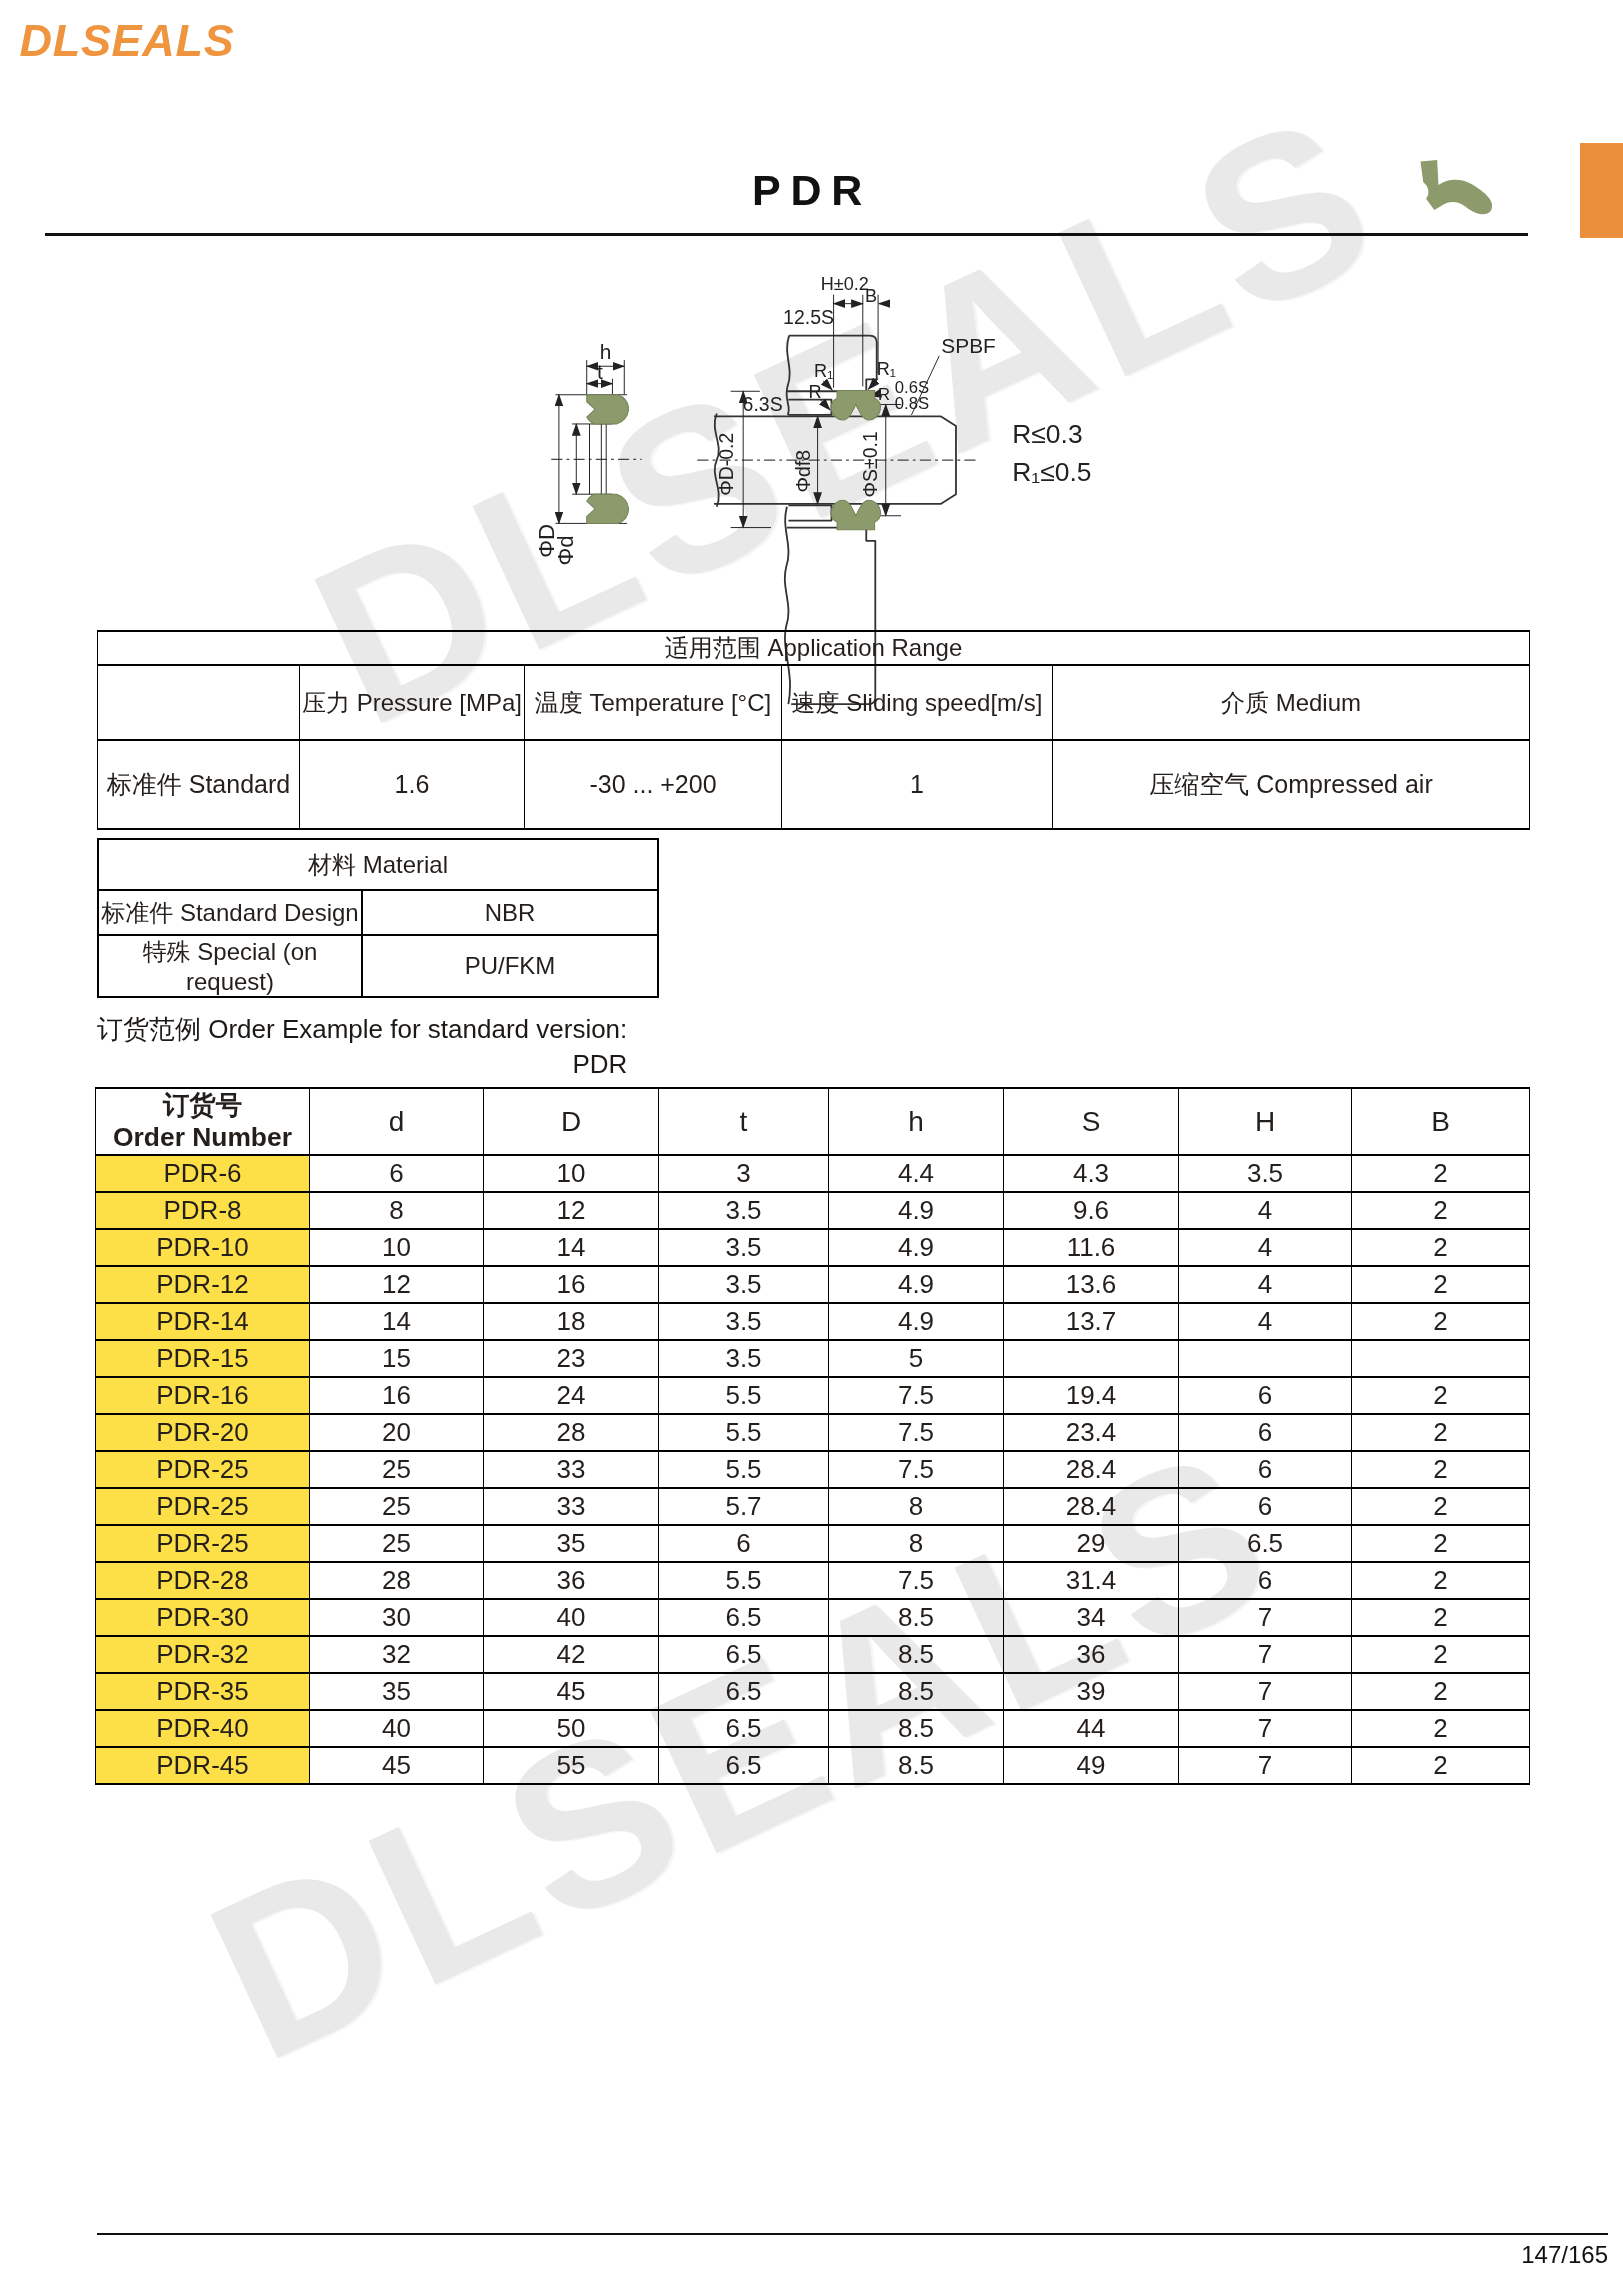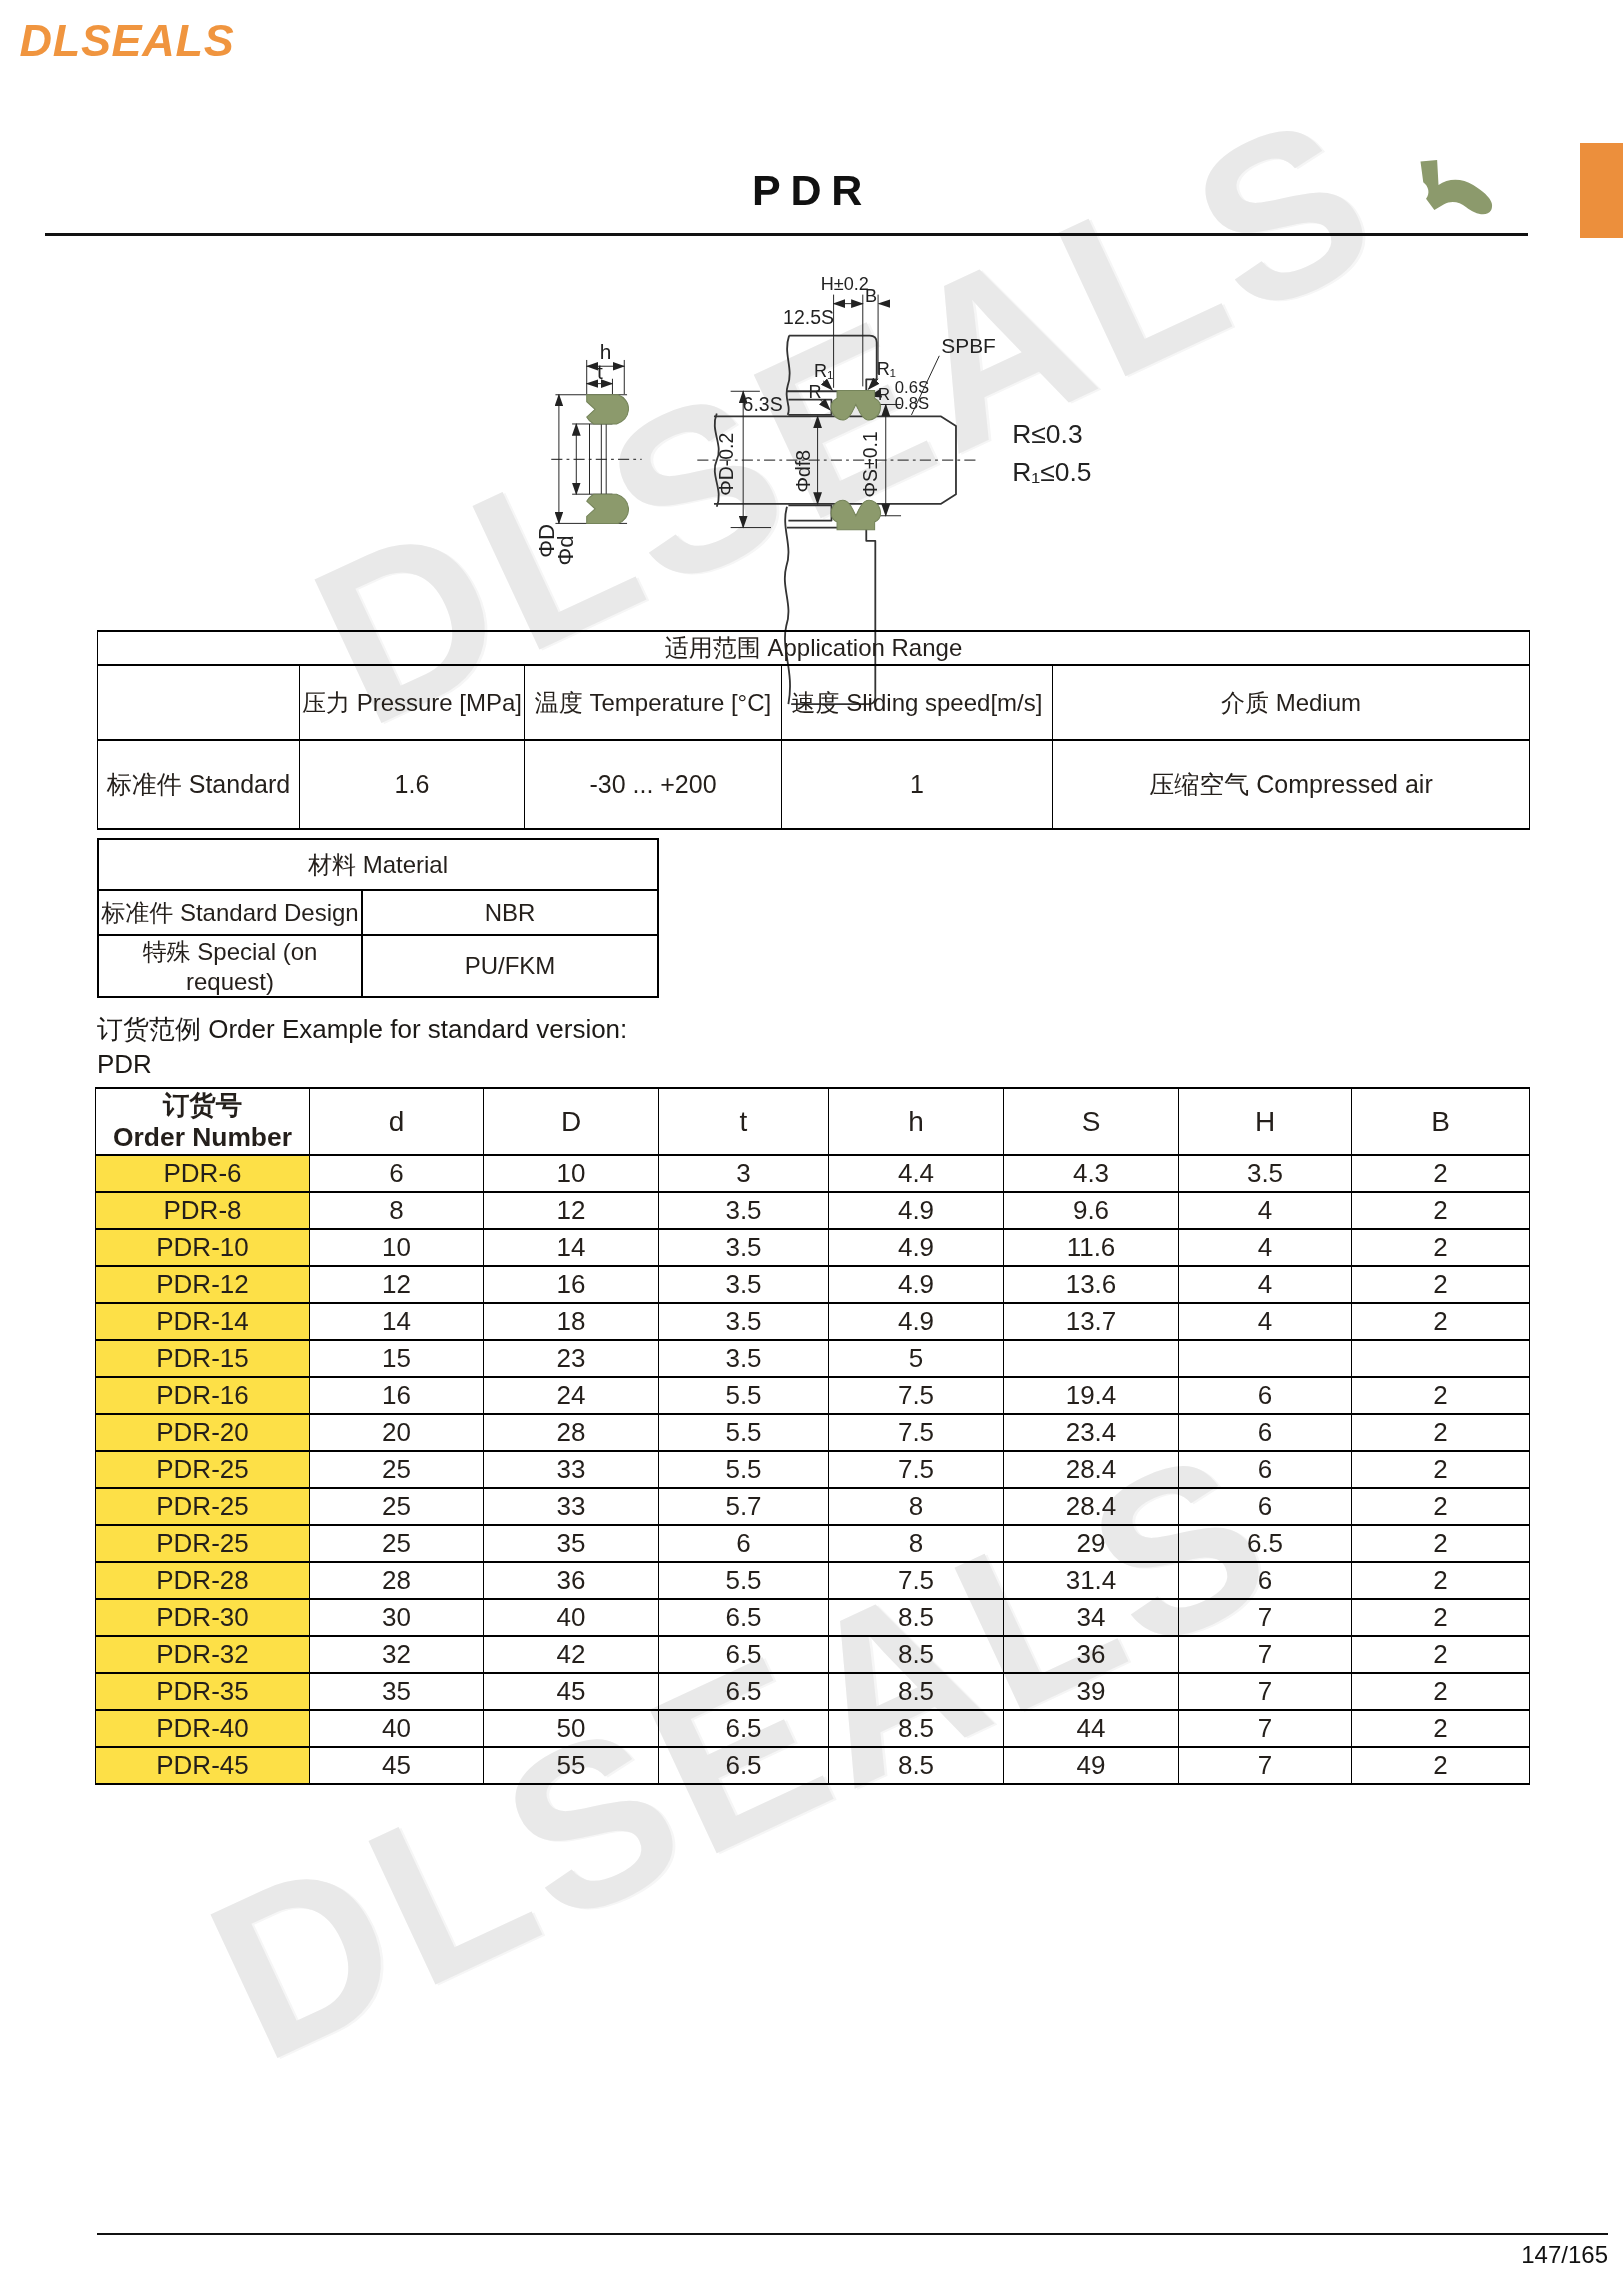--- a/index.html
+++ b/index.html
@@ -25,21 +25,21 @@
   .apptab td{font-size:24px;}
   .apptab .trow td{font-size:25px;}
   .mattab{left:97px;top:838px;width:560px;}
   .mattab td{font-size:24px;border-width:2.1px 2.1px 2.1px 2.1px;}
   .sizetab{left:95px;top:1087px;width:1434px;}
   .sizetab th{font-size:28px;background:transparent;}
   .sizetab td{font-size:26px;height:35px;}
   .oc{background:#fde047;}
   .hdr-zh{font-size:26.4px;font-weight:bold;display:block;line-height:1.2;}
   .hdr-en{font-size:26.4px;font-weight:bold;display:block;line-height:1.2;}
-  .ordertext{left:97px;top:1012px;font-size:26px;color:#1c1916;line-height:1.35;}
+  .ordertext{left:97px;top:1012px;font-size:26px;color:#1c1916;line-height:1.35;text-align:right;}
   
   .footer-rule{left:97px;top:2233px;width:1511px;height:2.1px;background:#111;}
   .pagenum{left:1391px;top:2241px;width:217px;text-align:right;font-size:24px;color:#111;}
   
   svg text{font-family:"Liberation Sans","DejaVu Sans",sans-serif;fill:#222;}
   .outl{stroke:#333;stroke-width:2.6;fill:none;stroke-linejoin:round;}
   .dim{stroke:#222;stroke-width:1.4;fill:none;}
   .seal{fill:#8c9a6c;stroke:#75845a;stroke-width:1.5;}
   .cl{stroke:#444;stroke-width:1.6;stroke-dasharray:16 6 4 6;fill:none;}
 </style>

